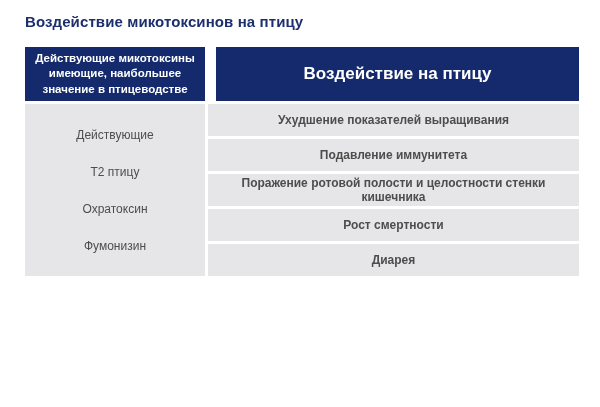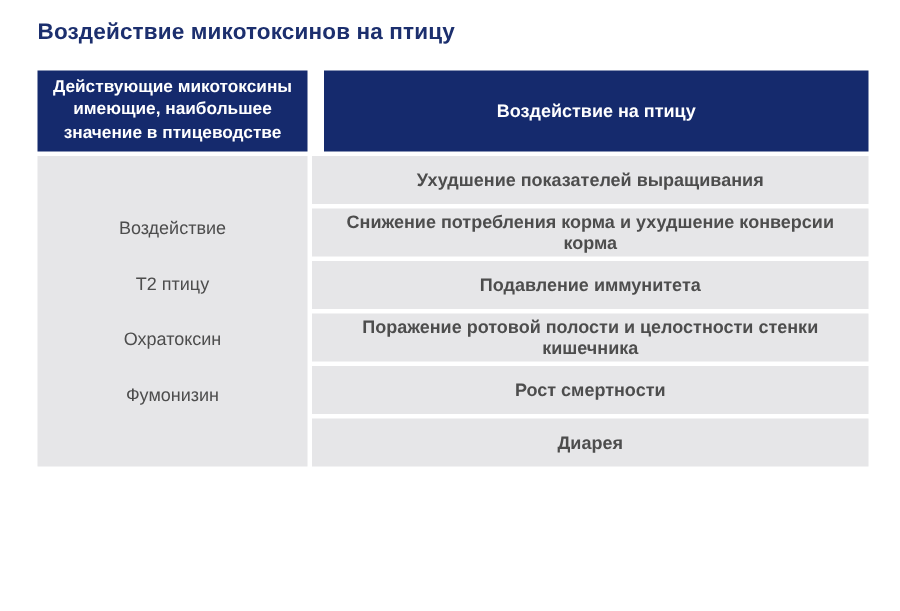--- a/index.html
+++ b/index.html
@@ -37,21 +37,21 @@
   }
   .hcell-left {
     width: 180px;
     flex: none;
     font-size: 11.5px;
     line-height: 1.35;
     padding: 0 9px;
   }
   .hcell-right {
     flex: 1;
-    font-size: 12px;
+    font-size: 17px;
   }
 
   .body-row {
     display: flex;
     gap: 3px;
     margin-top: 3px;
   }
   .toxins-cell {
     width: 180px;
     flex: none;
@@ -96,29 +96,28 @@
   <div class="mtable">
 
     <div class="header-row">
       <div class="hcell hcell-left">Действующие микотоксины имеющие, наибольшее значение в птицеводстве</div>
       <div class="hcell hcell-right">Воздействие на птицу</div>
     </div>
 
     <div class="body-row">
 
       <div class="toxins-cell">
-        <div class="toxin">Воздействие</div>
+        <div class="toxin">Действующие</div>
         <div class="toxin">Т2 птицу</div>
         <div class="toxin">Охратоксин</div>
         <div class="toxin">Фумонизин</div>
       </div>
 
       <div class="effects-col">
         <div class="effect-row">Ухудшение показателей выращивания</div>
-        <div class="effect-row">Снижение потребления корма и ухудшение конверсии корма</div>
         <div class="effect-row">Подавление иммунитета</div>
         <div class="effect-row">Поражение ротовой полости и целостности стенки кишечника</div>
         <div class="effect-row">Рост смертности</div>
         <div class="effect-row">Диарея</div>
       </div>
 
     </div>
   </div>
 </div>
 

